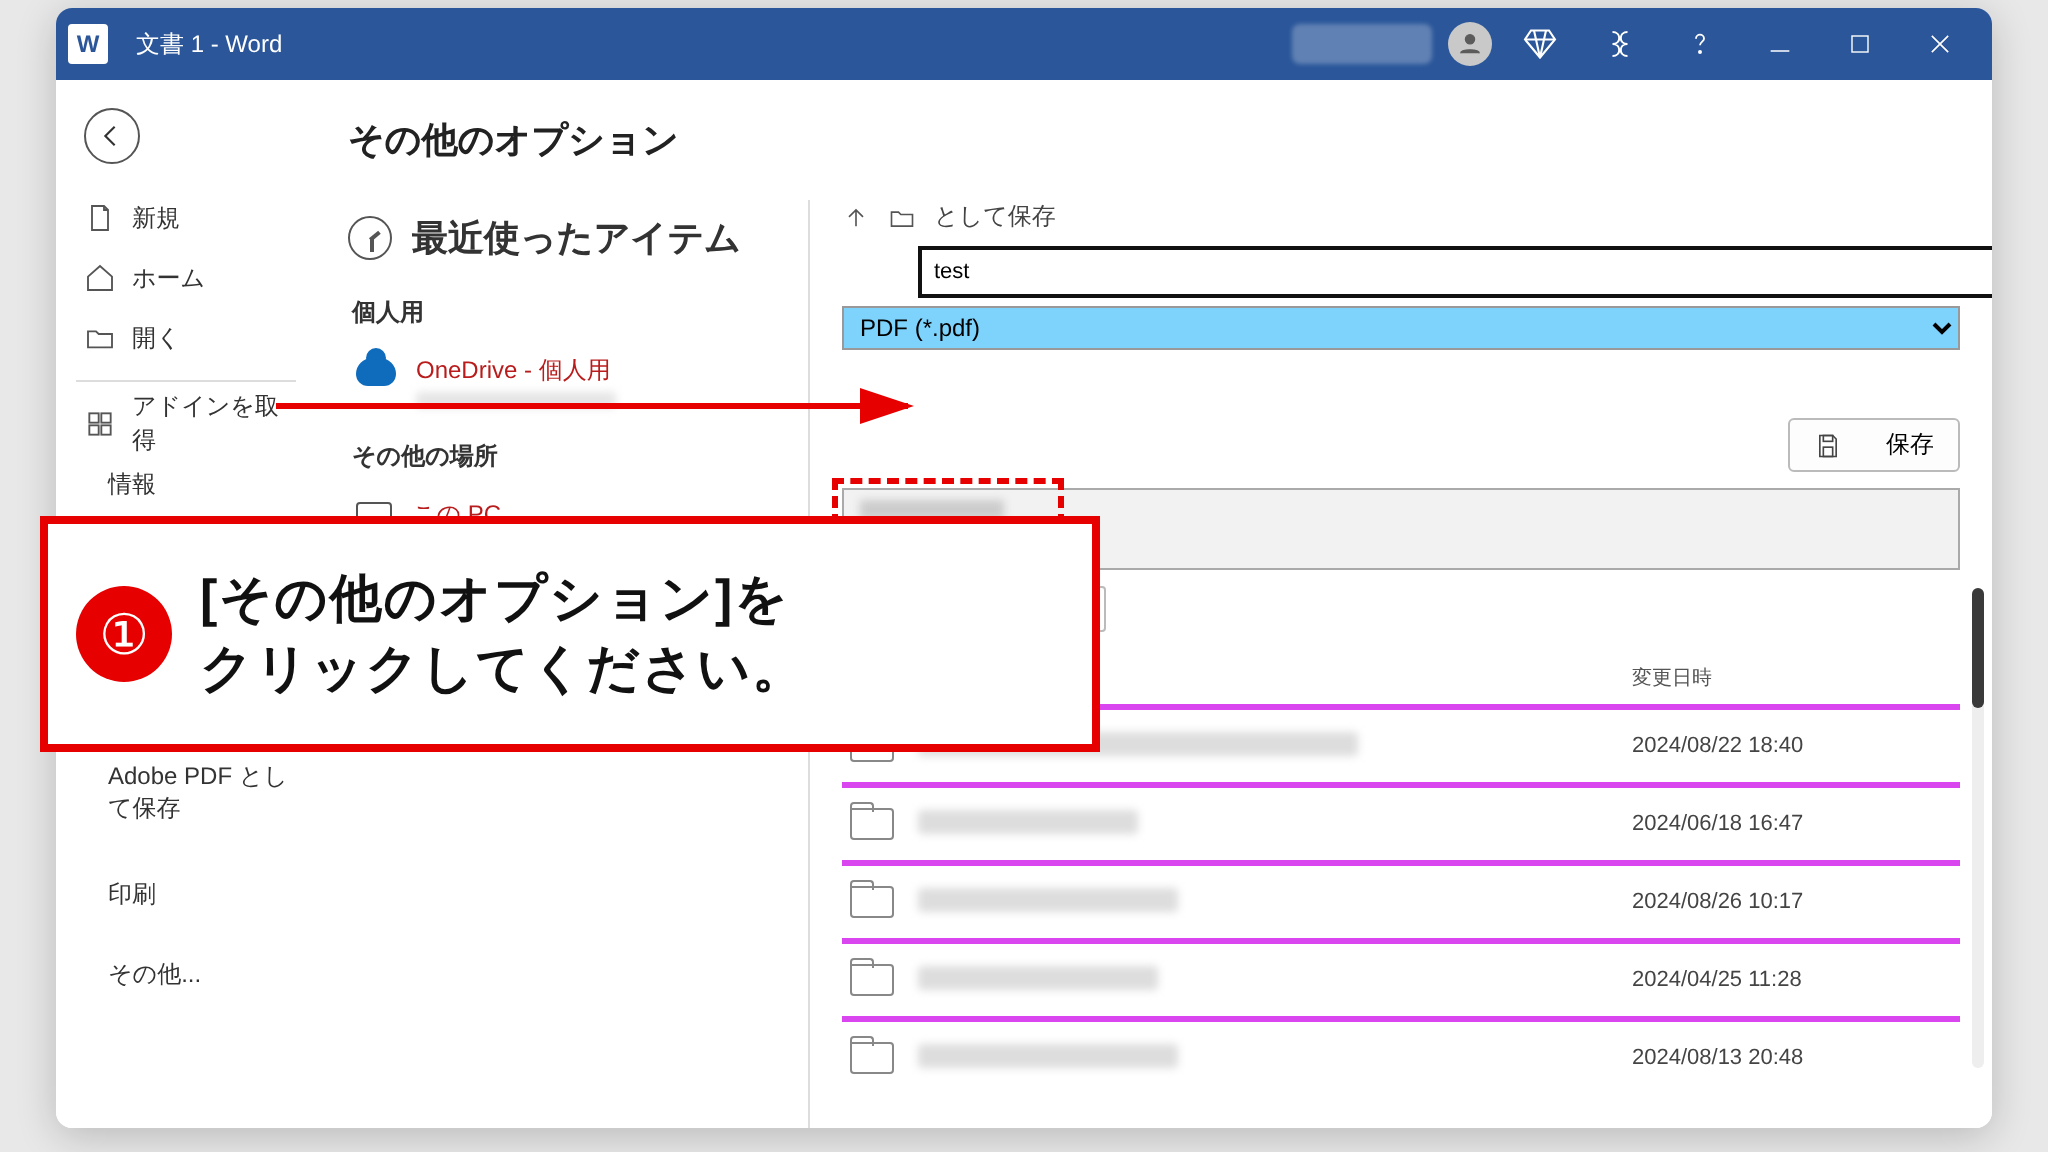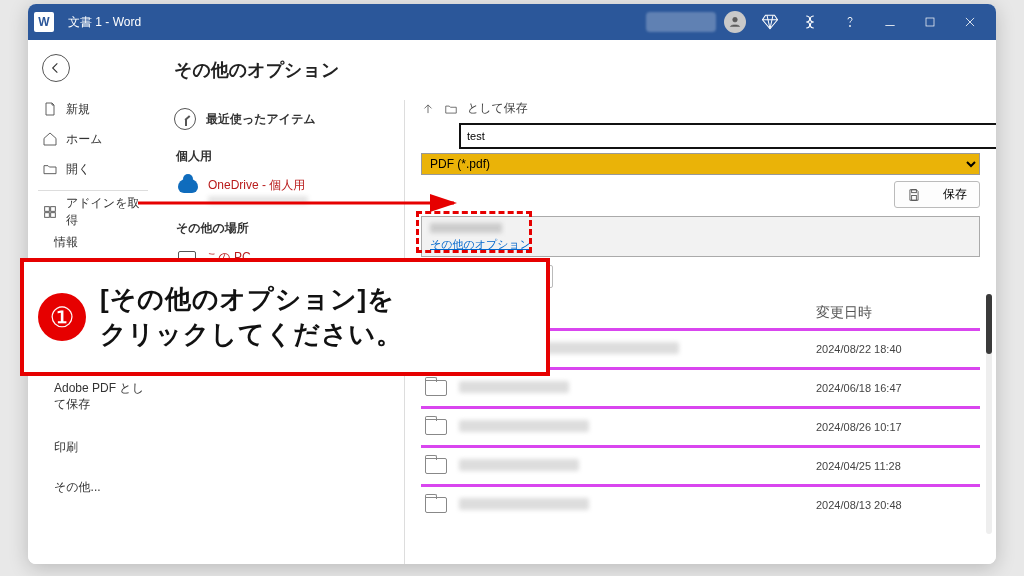--- a/index.html
+++ b/index.html
@@ -19,48 +19,48 @@
   .sidebar { width:130px; border-right:0; padding-top:14px; }
   .back-circle { width:28px; height:28px; border:1px solid #555; border-radius:50%; display:flex; align-items:center; justify-content:center; margin-left:14px; margin-bottom:12px; cursor:pointer; }
   .back-circle svg { stroke:#333; fill:none; stroke-width:1.6; }
   .side-item { display:flex; align-items:center; gap:8px; height:30px; padding:0 14px; font-size:12px; color:#333; cursor:pointer; }
   .side-item svg { stroke:#555; fill:none; stroke-width:1.4; width:16px; height:16px; flex-shrink:0; }
   .side-sep { height:1px; background:#ddd; margin:6px 10px; }
   .side-indent { padding-left:26px; }
   .main { flex:1; display:flex; padding:18px 16px 0 16px; overflow:hidden; }
   .page-title { font-size:18px; font-weight:600; color:#222; margin-bottom:18px; }
   .left-col { width:230px; padding-right:14px; }
-  .section-row { display:flex; align-items:center; gap:10px; height:38px; font-size:12px; color:#333; }
+  .section-row { display:flex; align-items:center; gap:10px; height:38px; font-size:18px; color:#333; }
   .section-row.head { font-weight:600; }
   .clock { width:22px; height:22px; border:1.6px solid #555; border-radius:50%; position:relative; }
   .clock:before { content:""; position:absolute; left:50%; top:50%; width:6px; height:1.6px; background:#555; transform-origin:left; transform:rotate(-40deg); }
   .clock:after { content:""; position:absolute; left:50%; top:50%; width:1.6px; height:7px; background:#555; transform-origin:top; }
   .sect-label { font-size:12px; font-weight:600; color:#333; padding:10px 0 6px 2px; }
   .loc-item { display:flex; align-items:flex-start; gap:10px; padding:6px 4px; font-size:12px; color:#b91c1c; cursor:pointer; }
   .loc-item .cloud { width:20px; height:14px; background:#0f6cbd; border-radius:8px 8px 6px 6px; position:relative; margin-top:2px; }
   .loc-item .cloud:before { content:""; position:absolute; width:10px; height:10px; background:#0f6cbd; border-radius:50%; top:-5px; left:5px; }
   .loc-item .sub { color:#999; font-size:10px; filter:blur(2px); background:#e5e5e5; width:100px; height:8px; border-radius:2px; margin-top:2px; display:block; }
   .pc-icon { width:18px; height:14px; border:1.4px solid #555; border-radius:2px; position:relative; margin-top:2px; }
   .pc-icon:after { content:""; position:absolute; bottom:-4px; left:4px; width:10px; height:1.4px; background:#555; }
   .right-col { flex:1; display:flex; flex-direction:column; border-left:1px solid #ddd; padding-left:16px; }
   .path-row { display:flex; align-items:center; gap:8px; font-size:12px; color:#444; margin-bottom:6px; }
   .path-row svg { stroke:#555; fill:none; stroke-width:1.4; }
   .fname { width:100%; border:2px solid #111; height:26px; padding:2px 6px; font-size:11px;margin-left:38px; }
-  .ftype { width:100%; border:1px solid #999; height:22px; padding:1px 4px; font-size:12px; margin-top:4px; background:#eab308; }
+  .ftype { width:100%; border:1px solid #999; height:22px; padding:1px 4px; font-size:12px; margin-top:4px; background:#7dd3fc; }
   .save-row { display:flex; justify-content:flex-end; margin-top:6px; }
-  .save-btn { border:1px solid #bbb; background:#fdfdfd; padding:4px 12px; font-size:12px; border-radius:3px; display:flex; align-items:center; gap:22px; cursor:pointer; }
+  .save-btn { border:1px solid #bbb; background:#fdfdfd; padding:4px 12px; font-size:12px; border-radius:3px; display:flex; align-items:center; gap:22px; cursor:pointer;margin-top:28px; }
   .save-btn svg { stroke:#444; fill:none; stroke-width:1.4; }
   .msg-box { border:1px solid #aaa; background:#f2f2f2; padding:4px 8px; font-size:11px; color:#333; margin-top:8px; position:relative; }
   .msg-box .blur-strip { display:inline-block; width:72px; height:10px; background:#ccc; filter:blur(2px); vertical-align:middle; margin-right:2px; }
   .other-opt { color:#0066cc; text-decoration:underline; font-size:11px; display:inline-block; margin-top:4px; cursor:pointer; }
   .dash-box { position:absolute; left:-6px; top:-6px; width:116px; height:42px; border:3px dashed #e60000; pointer-events:none; }
   .newfolder-row { margin-top:8px; }
   .newfolder-btn { border:1px solid #bbb; background:#fff; padding:3px 10px; font-size:11px; border-radius:2px; display:inline-flex; align-items:center; gap:6px; cursor:pointer; }
   .file-list { margin-top:10px; }
-  .file-head { display:flex; font-size:14px; color:#555; padding:6px 4px; }
+  .file-head { display:flex; font-size:10px; color:#555; padding:6px 4px; }
   .file-head .col-name { flex:1; }
   .file-head .col-date { width:160px; text-align:left; }
   .file-row { display:flex; align-items:center; padding:10px 4px; border-top:3px solid #d946ef; font-size:12px; }
   .file-row .folder-ic { width:22px; height:16px; border:1.4px solid #888; border-radius:0 2px 2px 2px; position:relative; margin-right:12px; }
   .file-row .folder-ic:before { content:""; position:absolute; top:-4px; left:-1.4px; width:10px; height:4px; border:1.4px solid #888; border-bottom:0; border-radius:2px 2px 0 0; }
   .file-row .fname-blur { flex:1; }
   .file-row .fname-blur span { display:inline-block; height:12px; background:#ddd; filter:blur(2px); border-radius:2px; }
   .file-row .fdate { width:160px; font-size:11px; color:#444; }
   .scrollbar { position:absolute; right:4px; top:290px; width:6px; height:240px; background:#eee; border-radius:3px; }
   .scrollbar .thumb { position:absolute; top:0; width:6px; height:60px; background:#3a3a3a; border-radius:3px; }

